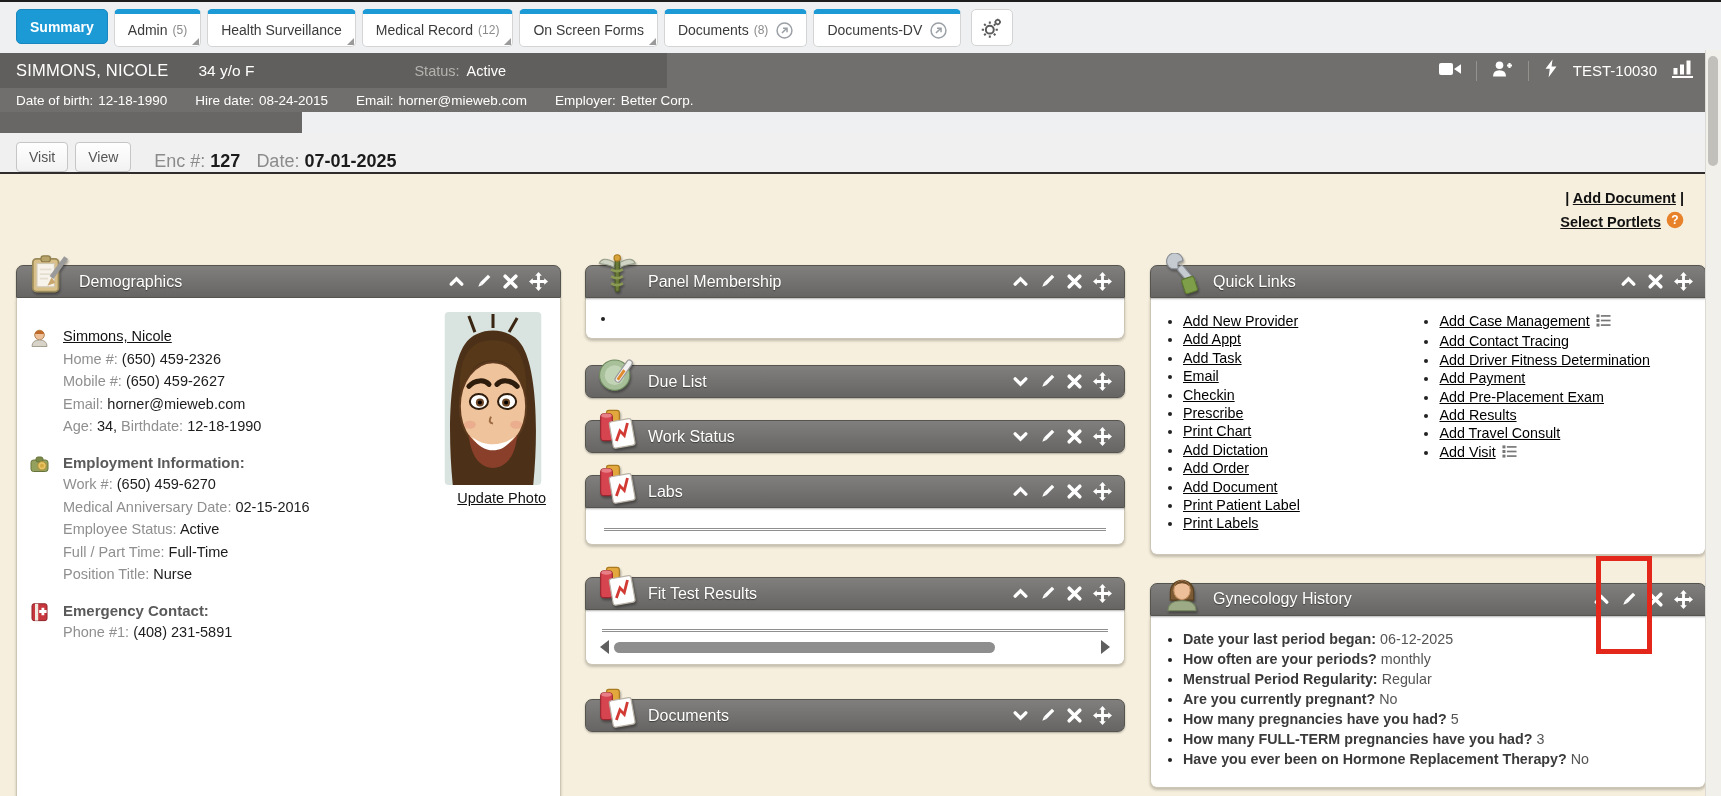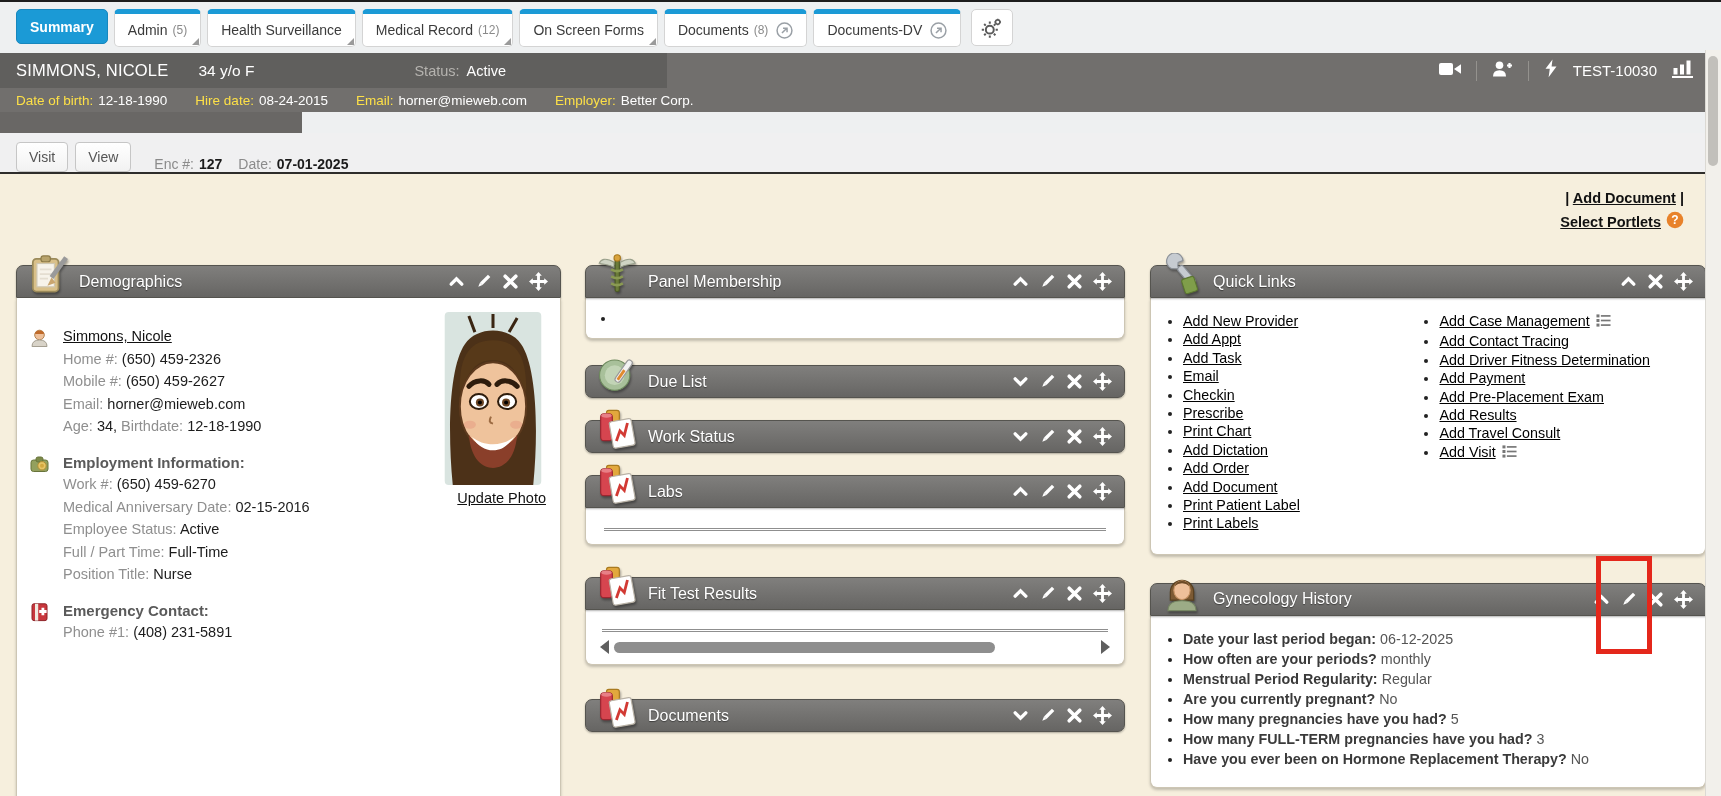--- a/index.html
+++ b/index.html
@@ -28,29 +28,29 @@
   .pname{font-size:16.5px;letter-spacing:.2px}
   .agesex{font-size:15.5px;margin-left:30px}
   .stlbl{color:#b5b3af;font-size:14.5px;margin-left:160px}
   .stval{color:#fff;font-size:14.5px;margin-left:7px}
   .bar1icons{position:absolute;right:28px;top:0;height:100%;display:flex;align-items:center;gap:15px;color:#fff}
   .vdiv{width:1px;height:20px;background:#94928e}
   .chartid{font-size:15px}
 
   .bar2{position:absolute;top:88px;left:0;right:0;height:24px;background:#716f6d;display:flex;
         align-items:center;padding-left:16px;gap:28px;font-size:13.5px}
-  .bar2 .lbl{color:#fde047}.bar2 .val{color:#fff;margin-left:5px}
+  .bar2 .lbl{color:#ffffff}.bar2 .val{color:#fff;margin-left:5px}
   .bar3{position:absolute;top:112px;left:0;width:302px;height:21px;background:#696765}
 
   
   .encbar{position:absolute;top:133px;left:0;right:0;height:39px;background:#f0f0f1;display:flex;
           align-items:flex-end;padding-left:16px}
   .btn{background:linear-gradient(#ffffff,#f2f2f2);border:1px solid #c6c6c6;border-radius:4px;height:28px;
        padding:0 12px;font-size:14px;color:#555;display:flex;align-items:center;cursor:pointer;margin-right:7px}
-  .encfld{margin-left:16px;font-size:14px}
+  .encfld{margin-left:16px;font-size:18px}
   .encfld .lbl{color:#8b8b8b}.encfld .val{color:#1b1b1b;font-weight:bold;margin-left:5px}
 
   
   .vscroll{position:absolute;top:50px;right:0;bottom:0;width:15px;background:#f2f0eb;border-left:1px solid #dbd9d3}
   .vthumb{position:absolute;top:6px;left:2px;width:10px;height:110px;background:#c2c0bb;border-radius:6px}
 
   
   .content{position:absolute;top:172px;left:0;right:15px;bottom:0;background:#f6efdd;border-top:2px solid #2e2d2b}
   .content-links{position:absolute;top:16px;right:22px;text-align:right;font-size:14.5px;font-weight:bold;color:#111}
   .content-links a{color:#111;text-decoration:underline;cursor:pointer}

